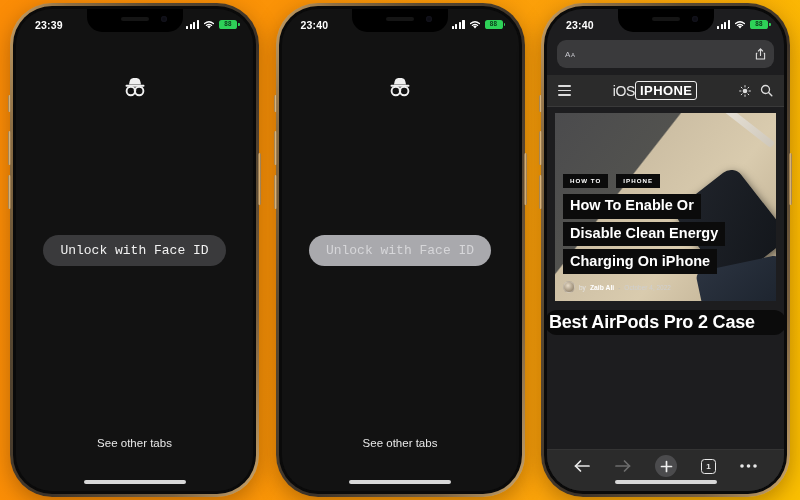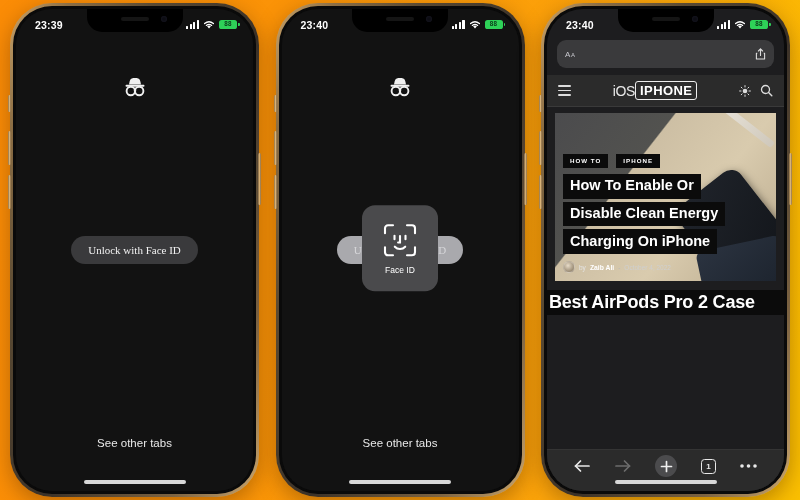--- a/index.html
+++ b/index.html
@@ -72,23 +72,23 @@
   .batt span { font-size:6.3px; font-weight:700; color:#0b3b1a; line-height:1; }
 
   
   .home-ind { position:absolute; bottom:7px; left:50%; transform:translateX(-50%); width:102px; height:4px; border-radius:3px; background:#d8d8d8; z-index:6; }
 
   
   .priv { position:absolute; inset:0; background:#121212; }
   .incognito { position:absolute; top:66px; left:50%; transform:translateX(-50%); width:30px; height:22px; }
   .unlock-wrap { position:absolute; top:0; left:0; right:0; bottom:0; display:flex; align-items:center; justify-content:center; }
   .unlock-btn {
-    background:#3a3a3c; color:#f2f2f2; font-size:11px;
+    background:#3a3a3c; color:#f2f2f2; font-size:13px;
     padding:8px 17px; border-radius:18px; white-space:nowrap;
-    border:none; font-family:Liberation Serif, serif;
+    border:none; font-family:Liberation Mono, monospace;
   }
   .unlock-btn.dim { background:#a9a9ad; color:#d6d6d9; }
   .see-tabs { position:absolute; bottom:42px; left:0; right:0; text-align:center; color:#e8e8e8; font-size:11.5px; }
 
   
   .faceid-modal {
     position:absolute; top:50%; left:50%; transform:translate(-50%,-52%);
     width:76px; height:86px; border-radius:13px;
     background:#4a4a4c;
     display:flex; flex-direction:column; align-items:center; justify-content:center;
@@ -114,21 +114,21 @@
   }
   .hamb { display:flex; flex-direction:column; gap:2.6px; }
   .hamb i { width:13px; height:1.7px; background:#ddd; display:block; border-radius:1px; }
   .logo { display:flex; align-items:center; gap:0; }
   .logo .ios { color:#e9e9e9; font-size:14px; font-weight:400; letter-spacing:-.3px; }
   .logo .hacker { color:#fff; font-size:13px; font-weight:700; letter-spacing:.4px; border:1.4px solid #eee; border-radius:3px; padding:1px 4px 1.5px; }
   .hdr-right { display:flex; align-items:center; gap:9px; }
 
   .page-body { flex:1; overflow:hidden; background:#1d1d1f; padding:6px 8px 0; position:relative; }
 
-  .card { position:relative; width:100%; height:168px; overflow:hidden; }
+  .card { position:relative; width:100%; height:188px; overflow:hidden; }
   .card .photo { position:absolute; inset:0; background:
       linear-gradient(128deg,#4b4b4d 0%,#52524f 34%,#cdbfa4 34.5%,#d9cbae 62%,#b9a98c 100%); }
   .photo .phone-obj { position:absolute; right:6px; top:66px; width:78px; height:92px; background:linear-gradient(150deg,#20242b,#13161b); border-radius:13px; transform:rotate(-38deg); box-shadow:0 3px 8px rgba(0,0,0,.5); }
   .photo .pencil { position:absolute; right:-4px; top:8px; width:68px; height:7px; background:linear-gradient(90deg,#e9e4da,#cfc8bb); transform:rotate(38deg); border-radius:3px; }
   .photo .kbd { position:absolute; right:-10px; bottom:-16px; width:86px; height:54px; background:linear-gradient(150deg,#2b3340,#1b222c); border-radius:7px; transform:rotate(-12deg); }
   .card .overlay { position:absolute; left:8px; bottom:8px; right:8px; }
   .tags { display:flex; gap:8px; margin-bottom:6px; }
   .tag { background:#0b0b0b; color:#fff; font-size:6.2px; font-weight:700; letter-spacing:1px; padding:3.5px 7px; }
   .headline span {
     display:table; background:#0b0b0b; color:#fff;
@@ -139,21 +139,21 @@
   .avatar { width:12px; height:12px; border-radius:50%; background:radial-gradient(circle at 40% 35%,#e8dcc8,#7a6a52); flex:0 0 auto; border:1px solid rgba(255,255,255,.3); }
   .byline .by { color:#e4e4e4; font-size:6.5px; }
   .byline .author { color:#fff; font-size:6.8px; font-weight:700; }
   .byline .dot { color:#bbb; font-size:6.5px; }
   .byline .date { color:#cfcfcf; font-size:6.5px; }
 
   .sec-title {
     margin-top:9px; background:#0b0b0b; color:#fff;
     font-size:18px; font-weight:600; padding:2px 4px;
     white-space:nowrap; overflow:hidden; letter-spacing:-.2px;
-    width:calc(100% + 20px); margin-left:-10px;
+    width:calc(100% + 20px); margin-left:-10px;border-radius:12px;
   }
   .card2 { position:relative; margin-top:5px; height:92px; background:#fff; overflow:hidden; }
   .card2 .c-left { position:absolute; left:-6px; bottom:14px; width:26px; height:34px; background:#181818; border-radius:5px; }
   .card2 .c-blob { position:absolute; left:42px; top:14px; width:46px; height:40px; background:#1b1b1b; border-radius:12px 12px 16px 16px; }
   .card2 .c-case { position:absolute; right:14px; top:18px; width:46px; height:40px; background:linear-gradient(160deg,#3a3a3a,#161616); border-radius:8px; }
   .card2 .c-hook { position:absolute; right:58px; top:14px; width:22px; height:34px; border:4px solid #141414; border-radius:50%; border-right-color:transparent; }
   .card2 .c-col { position:absolute; bottom:0; width:15px; height:26px; }
   .card2 .c1 { left:86px; background:#2f6fd0; }
   .card2 .c2 { left:101px; background:#e03a3a; }
   .card2 .c3 { left:116px; background:#1b1b1b; }
@@ -266,35 +266,20 @@
             <path d="M9 9.5 C9.6 5.4 10.3 3.8 11.8 3.4 C13.6 3 16.4 3 18.2 3.4 C19.7 3.8 20.4 5.4 21 9.5 Z" fill="#f0f0f0"></path>
             <rect x="5.5" y="9.8" width="19" height="2" rx="1" fill="#f0f0f0"></rect>
             <circle cx="10.8" cy="16" r="4.2" fill="none" stroke="#f0f0f0" stroke-width="1.9"></circle>
             <circle cx="19.2" cy="16" r="4.2" fill="none" stroke="#f0f0f0" stroke-width="1.9"></circle>
             <rect x="13.8" y="14.6" width="2.4" height="1.6" fill="#f0f0f0"></rect>
           </svg>
           <div class="unlock-wrap">
             <button class="unlock-btn dim">Unlock with Face ID</button>
           </div>
 
-          <div class="faceid-modal">
-            <svg width="36" height="36" viewBox="0 0 36 36">
-              <g fill="none" stroke="#fff" stroke-width="2.1" stroke-linecap="round">
-                <path d="M3 11 V6 A3 3 0 0 1 6 3 H11"></path>
-                <path d="M25 3 H30 A3 3 0 0 1 33 6 V11"></path>
-                <path d="M33 25 V30 A3 3 0 0 1 30 33 H25"></path>
-                <path d="M11 33 H6 A3 3 0 0 1 3 30 V25"></path>
-                <path d="M12.5 13.5 V17"></path>
-                <path d="M23.5 13.5 V17"></path>
-                <path d="M18 13.8 V20.2 H16.1"></path>
-                <path d="M12.8 24.4 A7 7 0 0 0 23.2 24.4"></path>
-              </g>
-            </svg>
-            <span class="lbl">Face ID</span>
-          </div>
 
           <div class="see-tabs">See other tabs</div>
         </div>
         <div class="home-ind"></div>
       </div>
     </div>
   </div>
 
   <div class="phone p3">
     <span class="btn-side sb-mute"></span>

